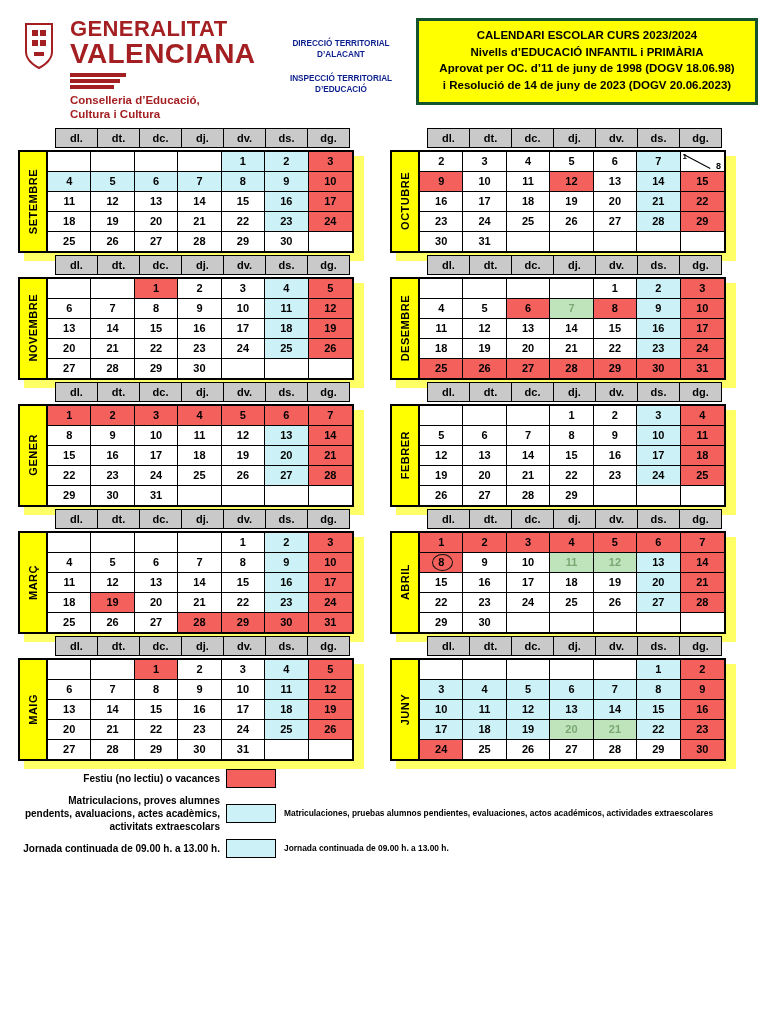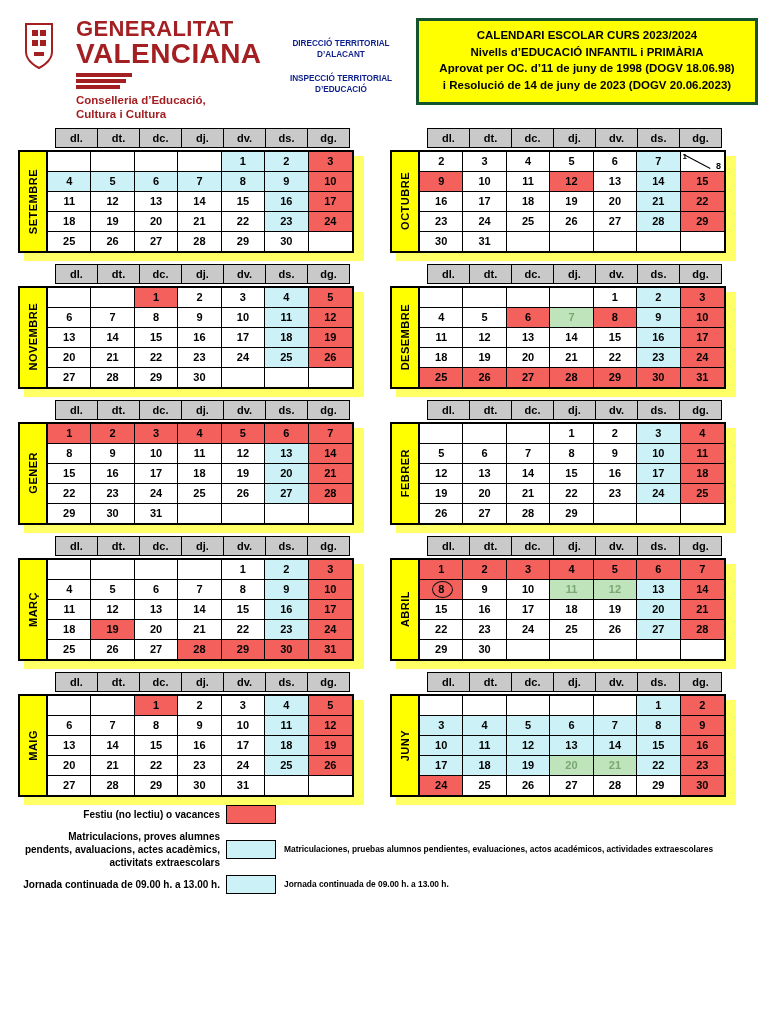--- a/index.html
+++ b/index.html
@@ -11,21 +11,21 @@
     position:relative;
     overflow:hidden;
   }
   
   .header{
     display:flex;
     align-items:flex-start;
     padding:18px 14px 0 22px;
     gap:10px;
   }
-  .logo-block{display:flex;align-items:flex-start;gap:20px;width:250px;flex:0 0 auto;}
+  .logo-block{display:flex;align-items:flex-start;gap:14px;width:250px;flex:0 0 auto;}
   .shield{width:34px;height:48px;flex:0 0 auto;margin-top:4px;}
   .gv-text{line-height:1.0;}
   .gv-text .l1{
     font-size:22px;font-weight:bold;color:#a41f22;letter-spacing:.4px;
   }
   .gv-text .l2{
     font-size:28px;font-weight:bold;color:#a41f22;letter-spacing:.4px;
   }
   .gv-bars{display:flex;flex-direction:column;gap:2px;margin:5px 0 4px 0;}
   .gv-bars span{display:block;height:4px;background:#a41f22;}
@@ -45,21 +45,21 @@
     flex:1 1 auto;background:#ffff00;border:3px solid #14532d;
     text-align:center;padding:6px 8px 8px 8px;
     margin-left:6px;
   }
   .title-box div{font-size:11.5px;font-weight:bold;line-height:1.45;}
 
   
   .cal-wrap{
     display:grid;
     grid-template-columns:356px 356px;
-    gap:9px 16px;
+    gap:0px 16px;
     padding:6px 21px 0 18px;
   }
   .month{
     position:relative;
     margin-bottom:9px;
     height:100px;
   }
   .month.h5{height:118px;}
   .dow-row{
     display:grid;

